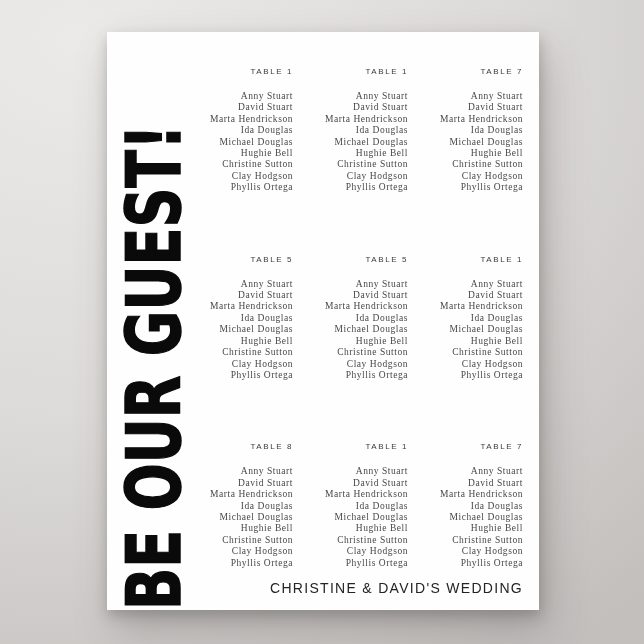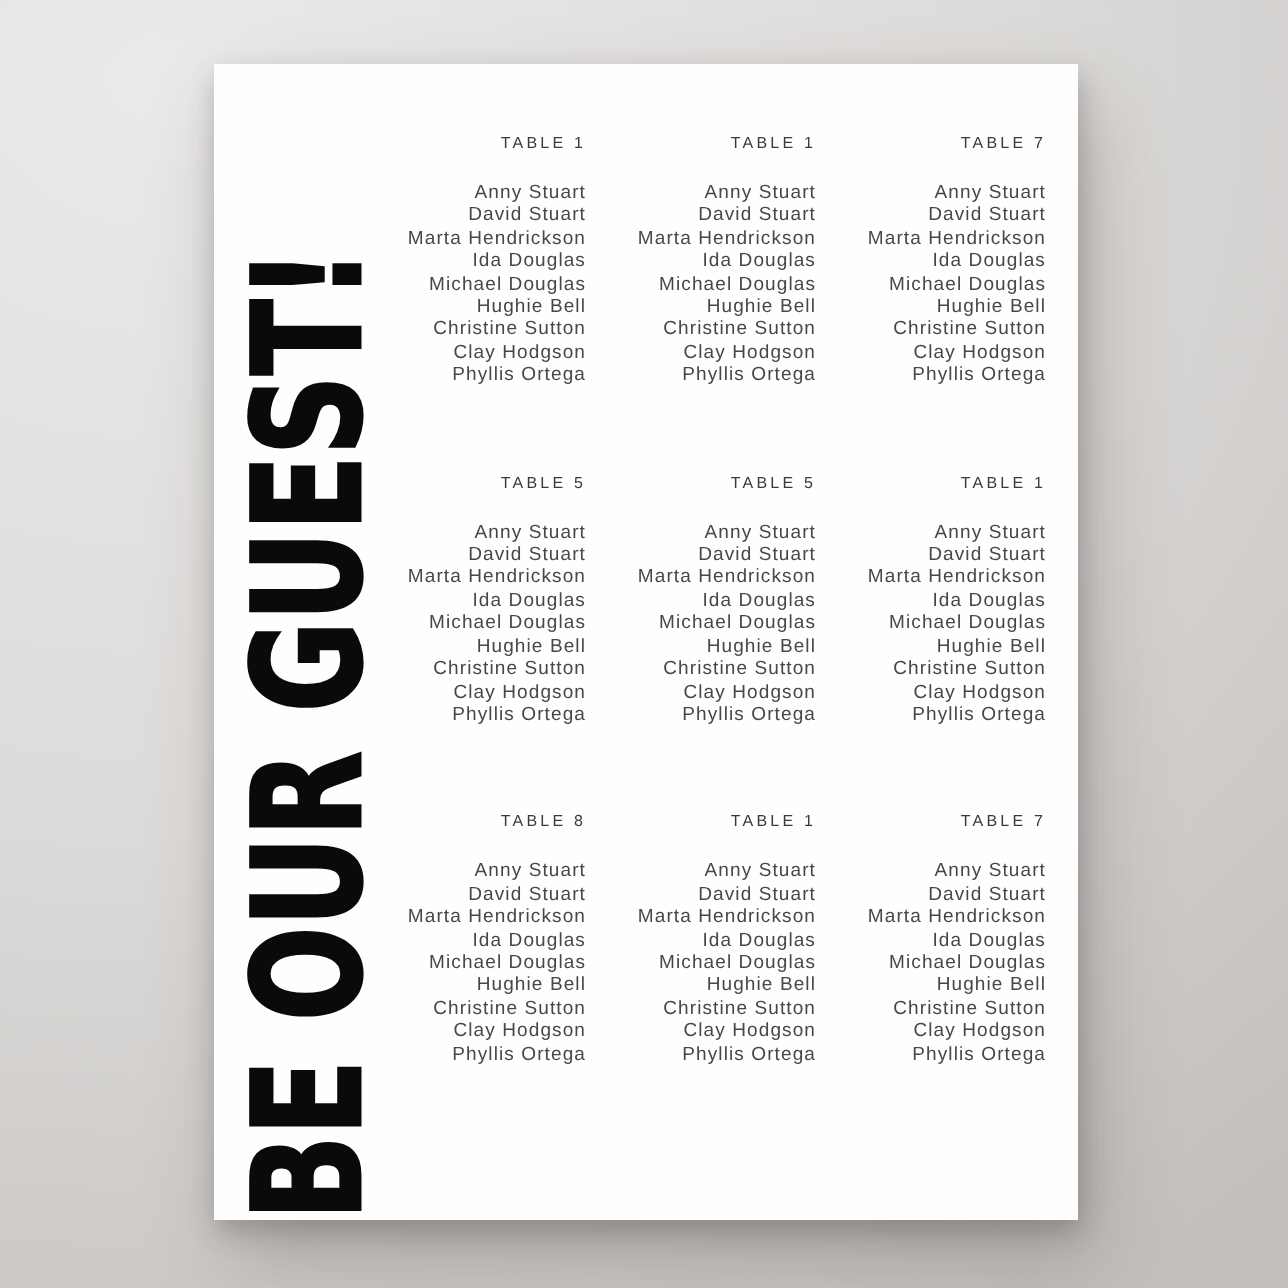--- a/index.html
+++ b/index.html
@@ -49,37 +49,38 @@
     color: var(--title_text, #0a0a0a);
     -webkit-text-stroke: 1.5px var(--title_text, #0a0a0a);
   }
   .tables-grid {
     position: absolute;
     top: 34px;
     right: 16px;
     width: 345px;
     display: grid;
     grid-template-columns: 115px 115px 115px;
-    row-gap: 42px;
+    row-gap: 60px;
   }
   .table-group {
     text-align: right;
   }
   .table-label {
     margin: 0 0 13px 0;
     font-size: 8px;
     font-weight: 400;
     line-height: 12px;
     letter-spacing: 1.6px;
     color: var(--table_label_text, #3a3a3a);
   }
   .guest-list {
     margin: 0;
     padding: 0;
     list-style: none;
+    font-family: Liberation Serif, serif;
   }
   .guest {
     font-size: 9.5px;
     line-height: 11.4px;
     letter-spacing: 0.55px;
     color: var(--guest_text, #474747);
   }
   .poster-footer {
     position: absolute;
     right: 16px;
@@ -228,15 +229,16 @@
             <li class="guest">Ida Douglas</li>
             <li class="guest">Michael Douglas</li>
             <li class="guest">Hughie Bell</li>
             <li class="guest">Christine Sutton</li>
             <li class="guest">Clay Hodgson</li>
             <li class="guest">Phyllis Ortega</li>
           </ul>
   </section>
 </div>
 
+    <div class="poster-footer">CHRISTINE &amp; DAVID'S WEDDING</div>
 
   </div>
 </div>
 
 </body></html>

